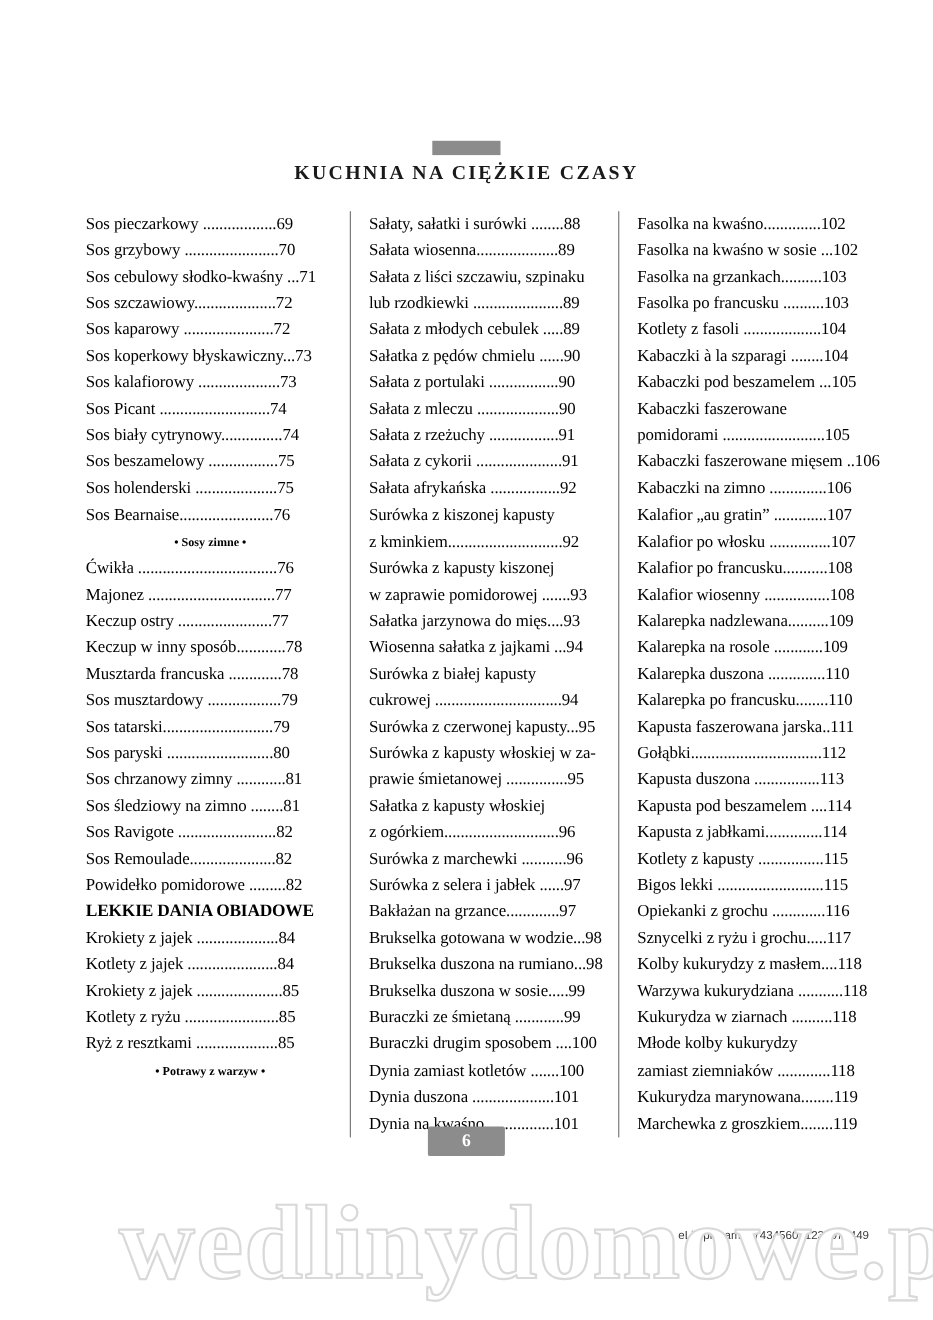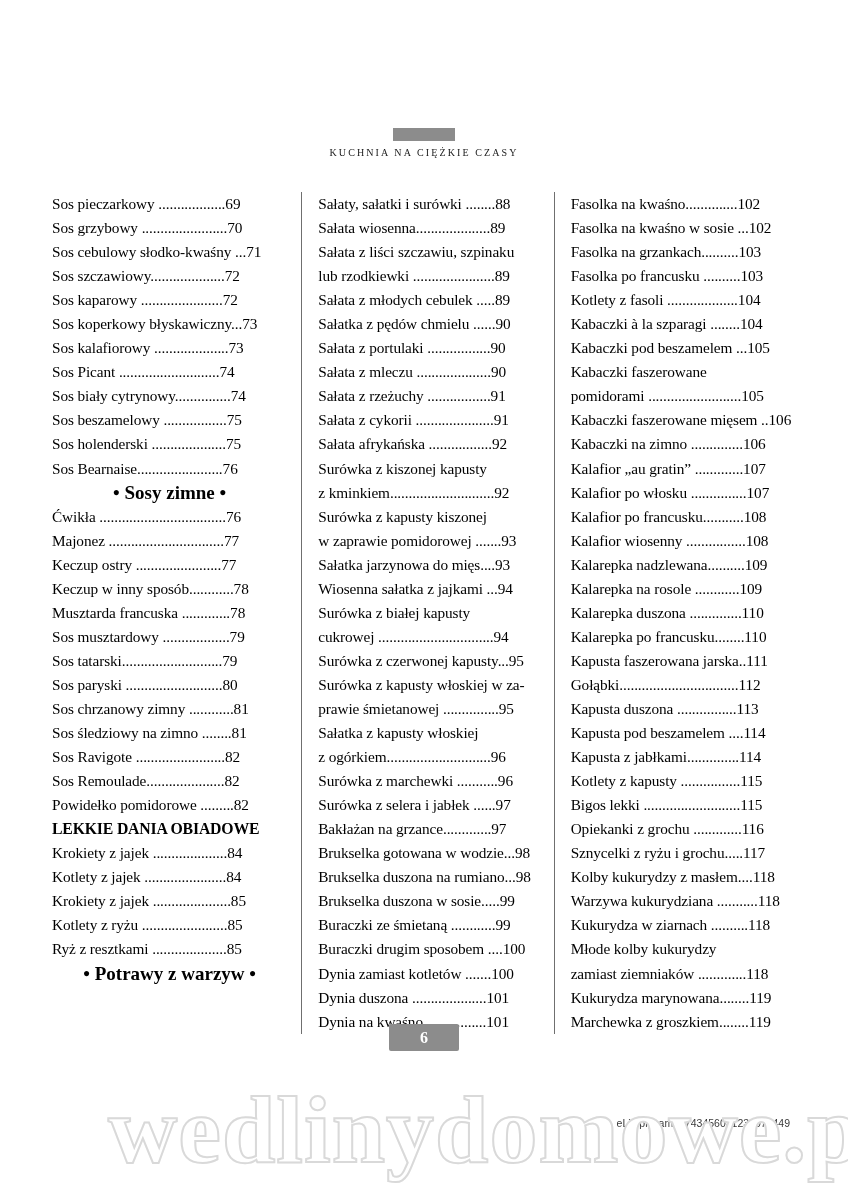--- a/index.html
+++ b/index.html
@@ -32,39 +32,40 @@
     text-align: center;
   }
   .header-bar {
     width: 62px;
     height: 13px;
     background: #8c8c8c;
     margin: 0 auto 6px auto;
   }
   .header-title {
     font-family: "Liberation Serif", serif;
-    font-size: 10px;
+    font-size: 18px;
     letter-spacing: 2.1px;
     color: #1a1a1a;
-    font-weight: normal;
+    font-weight: bold;
     text-transform: uppercase;
   }
 
   
   .columns {
     position: absolute;
     top: 192px;
     left: 52px;
     width: 748px;
     display: flex;
     flex-direction: row;
   }
   .col {
     width: 245px;
     box-sizing: border-box;
+    margin-left: 26px;
   }
   .col + .col {
     border-left: 1px solid #6f6f6f;
     padding-left: 16px;
     margin-left: 8px;
   }
   .col-1 { padding-right: 6px; }
   .col-2 { width: 248px; }
   .col-3 { width: 250px; }
 
@@ -72,21 +73,21 @@
     font-family: "Liberation Serif", serif;
     font-size: 15.3px;
     line-height: 24.05px;
     white-space: nowrap;
     letter-spacing: -0.1px;
   }
 
   .section-head {
     font-family: "Liberation Serif", serif;
     font-weight: bold;
-    font-size: 19px;
+    font-size: 11px;
     line-height: 24.05px;
     text-align: center;
   }
   .section-head.left {
     text-align: left;
     font-size: 15.8px;
     letter-spacing: -0.2px;
   }
 
   

